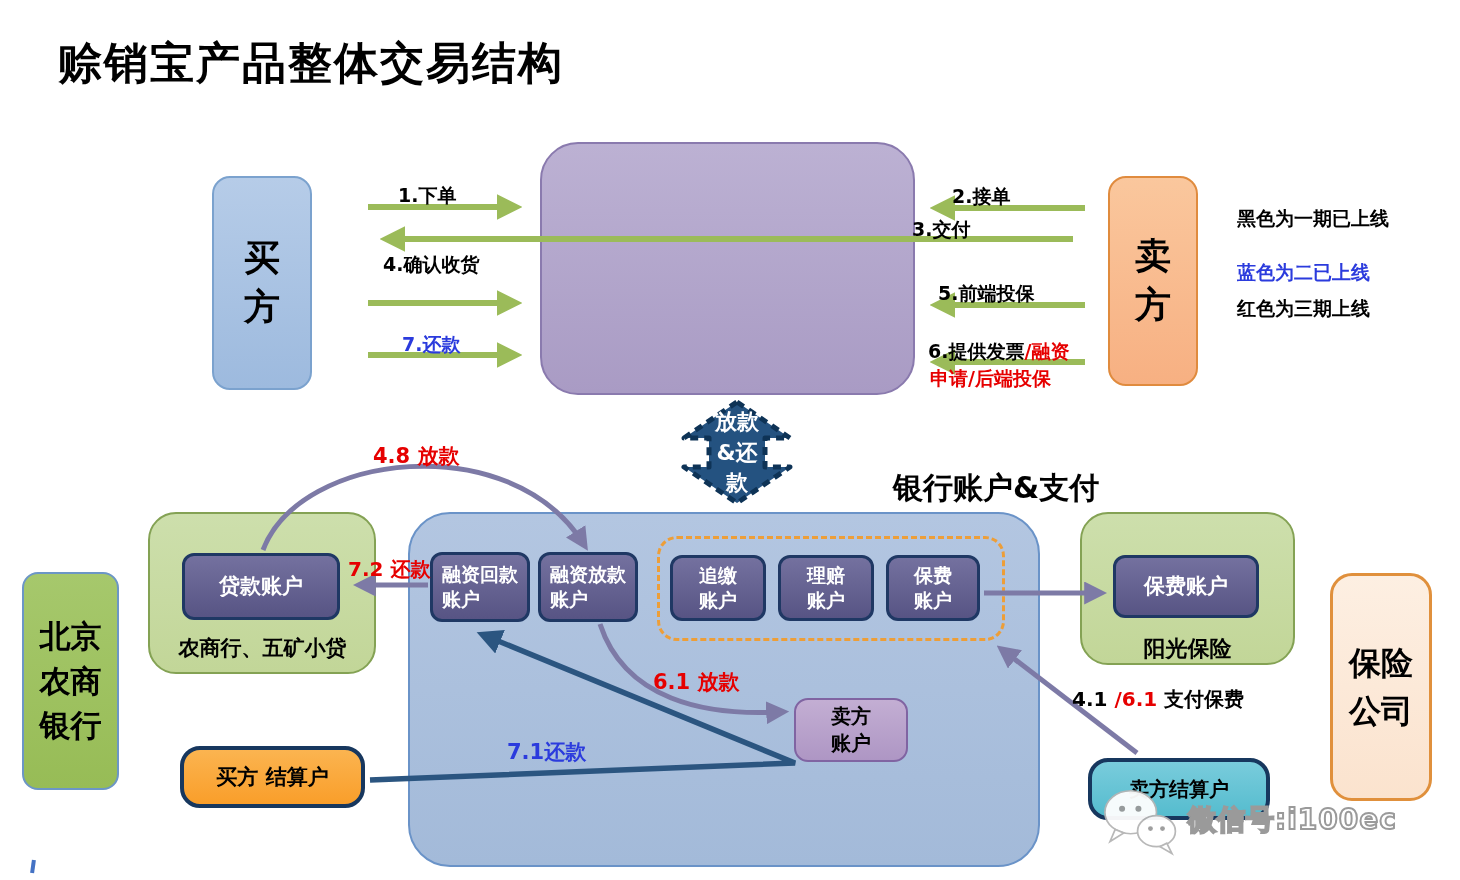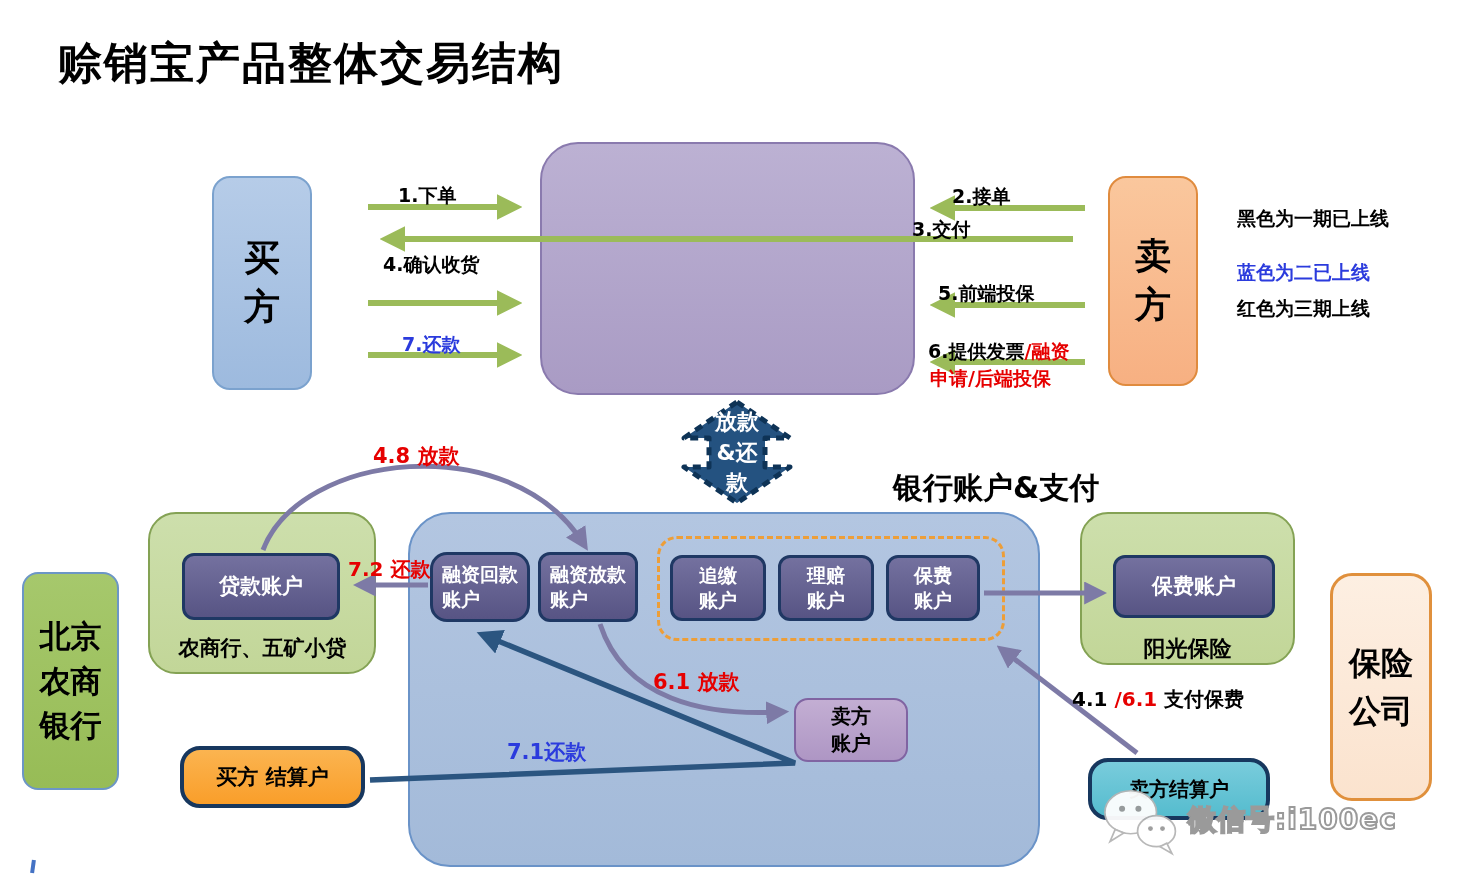--- a/index.html
+++ b/index.html
@@ -52,26 +52,26 @@
   .ins-group{left:1080px;top:512px;width:215px;height:153px;}
   .webank{left:408px;top:512px;width:632px;height:355px;border-radius:42px;
     background:linear-gradient(180deg,#B3C6E1,#A3BAD9);border:2.5px solid #6A93C8;}
   .webank-label{left:408px;top:806px;width:632px;text-align:center;font-size:36px;font-weight:bold;}
   .acct{
     background:linear-gradient(180deg,#74719F,#575484);color:#fff;border:3px solid #1F3864;border-radius:12px;
     font-weight:bold;display:flex;align-items:center;justify-content:center;text-align:left;line-height:1.3;
   }
   .acct.center{text-align:center;}
   .loan-acct{left:182px;top:553px;width:158px;height:67px;font-size:21px;}
-  .a-fr{left:430px;top:552px;width:100px;height:70px;font-size:19px;border-radius:17px;}
+  .a-fr{left:430px;top:552px;width:100px;height:70px;font-size:19px;}
   .a-fl{left:538px;top:552px;width:100px;height:70px;font-size:19px;}
   .a-zj{left:670px;top:555px;width:96px;height:66px;font-size:19px;}
   .a-lp{left:778px;top:555px;width:96px;height:66px;font-size:19px;}
   .a-bf{left:886px;top:555px;width:94px;height:66px;font-size:19px;}
-  .a-prem{left:1113px;top:555px;width:162px;height:63px;font-size:21px;}
+  .a-prem{left:1113px;top:555px;width:146px;height:63px;font-size:21px;}
   .dashed-zone{left:657px;top:536px;width:348px;height:105px;border:3px dashed #ED9E38;border-radius:20px;}
   .caption{position:absolute;font-weight:bold;font-size:21px;text-align:center;}
   .seller-acct{left:794px;top:698px;width:114px;height:64px;border-radius:14px;
     background:linear-gradient(180deg,#C3AED3,#AE96C4);border:2px solid #8064A2;
     display:flex;align-items:center;justify-content:center;text-align:center;font-size:20px;font-weight:bold;line-height:1.35;}
   .settle{border-radius:20px;border:4px solid #17375E;display:flex;align-items:center;justify-content:center;
     font-weight:bold;font-size:21px;}
   .buyer-settle{left:180px;top:746px;width:185px;height:62px;background:linear-gradient(180deg,#FBB450,#F99E2A);}
   .seller-settle{left:1088px;top:758px;width:182px;height:62px;background:linear-gradient(180deg,#79CCDC,#55BCCE);font-size:20px;}
   .inscorp{left:1330px;top:573px;width:102px;height:228px;border-radius:22px;

